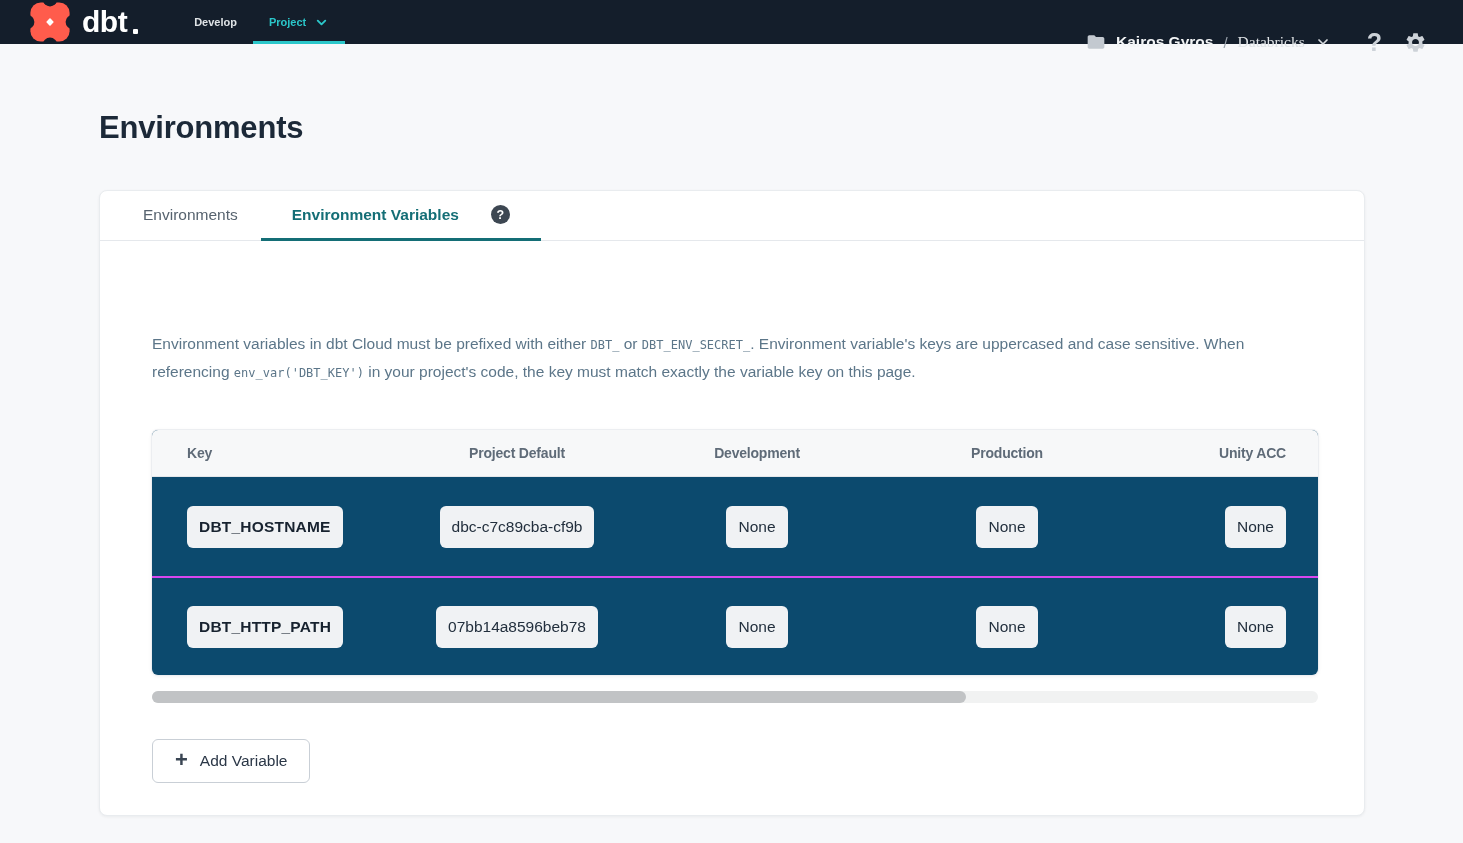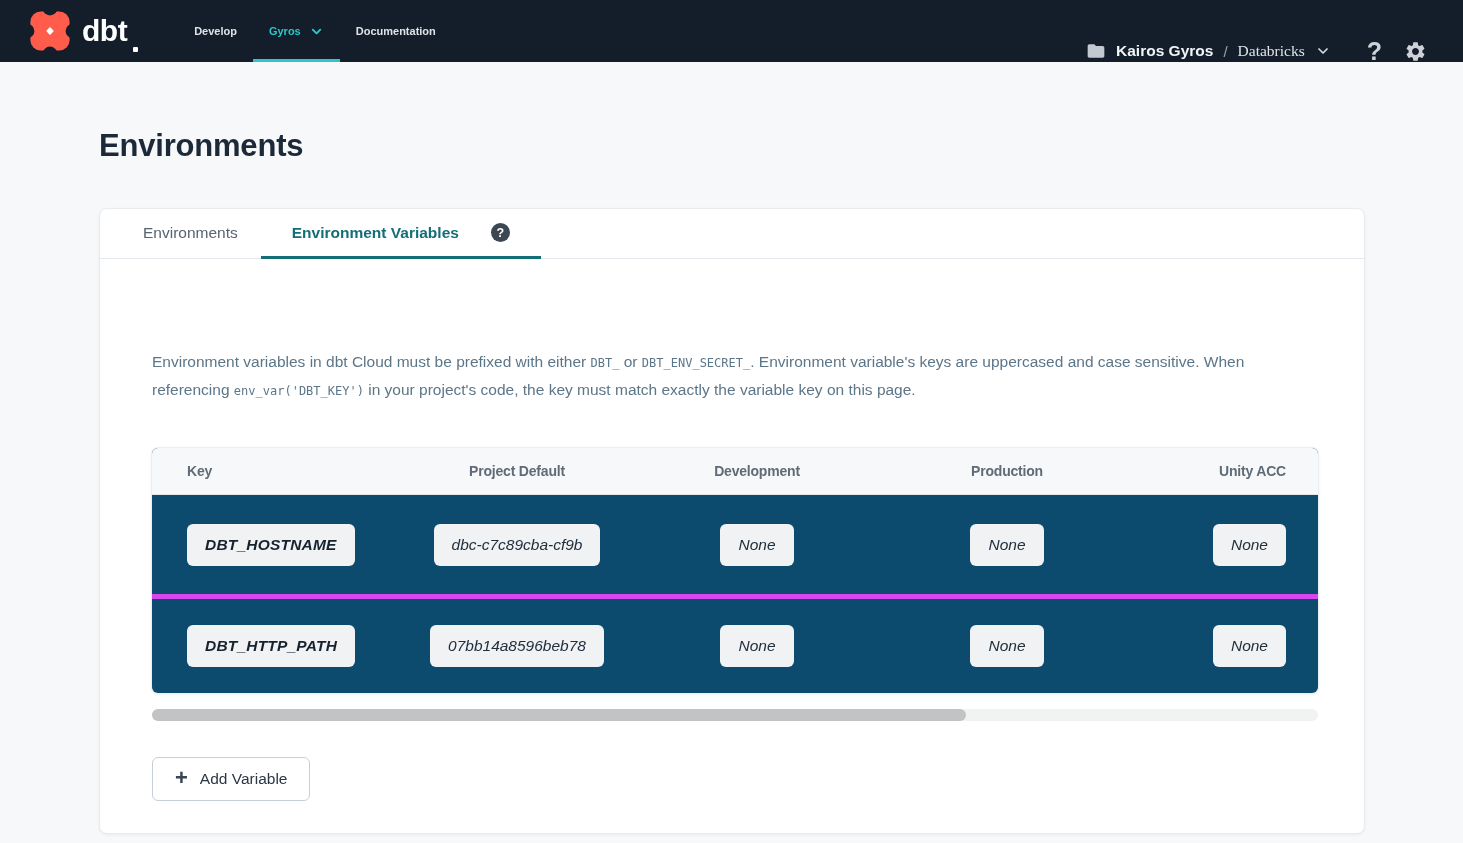--- a/index.html
+++ b/index.html
@@ -5,21 +5,21 @@
   * { margin:0; padding:0; box-sizing:border-box; }
   html,body { width:1463px; height:843px; overflow:hidden; }
   body {
     font-family:"Liberation Sans", sans-serif;
     background:var(--page-bg,#f7f8fa);
     color:var(--title-color,#1c2938);
   }
 
   
   .navbar {
-    height:62px; background:var(--navbar-bg,#141e2b);
+    height:44px; background:var(--navbar-bg,#141e2b);
     display:flex; align-items:stretch; padding:0 36px 0 28px;
   }
   .brand { display:flex; align-items:center; gap:10px; cursor:pointer; }
   .brand-text { color:#fff; font-size:30px; font-weight:700; letter-spacing:-0.5px; line-height:1; }
   .brand-dot { width:5px; height:5px; background:#fff; border-radius:1px; align-self:flex-end; margin:0 0 10px -4px; }
   .nav-links { display:flex; align-items:stretch; margin-left:40px; }
   .nav-link {
     display:flex; align-items:center; gap:8px; padding:0 16px;
     color:#dfe3e6; font-size:11px; font-weight:600; cursor:pointer;
     border-bottom:3px solid transparent; border-top:3px solid transparent;
@@ -64,29 +64,29 @@
   }
   .thead {
     display:grid; grid-template-columns:250px 230px 250px 250px 186px;
     align-items:center; height:47px; background:#f7f8f9; border-bottom:1px solid #e4e7ea;
   }
   .hcell { font-size:14px; font-weight:600; color:var(--header-text,#5f6b78); letter-spacing:-0.2px; font-stretch:semi-condensed; }
   .row {
     display:grid; grid-template-columns:250px 230px 250px 250px 186px;
     align-items:center; height:99px;
   }
-  .row + .row { border-top:5px solid #d946ef; }
+  .row + .row { border-top:2px solid #d946ef; }
   .al-start { justify-self:start; margin-left:35px; }
   .hcell.al-start { margin-left:0; padding-left:35px; }
   .al-center { justify-self:center; }
   .al-end { justify-self:end; margin-right:32px; }
   .hcell.al-end { margin-right:0; padding-right:32px; }
   .chip {
-    background:var(--chip-bg,#f0f2f4); border-radius:6px; padding:12px 18px;
-    font-size:15.5px; color:var(--chip-text,#222f3d); white-space:nowrap; cursor:pointer;font-style:italic;
+    background:var(--chip-bg,#f0f2f4); border-radius:6px; padding:12px 12px;
+    font-size:15.5px; color:var(--chip-text,#222f3d); white-space:nowrap; cursor:pointer;
   }
   .chip.key { font-weight:700; color:#17222f; letter-spacing:.2px; }
 
   
   .hscroll {
     margin-top:16px; width:1166px; height:12px; background:#f1f2f2;
     border-radius:7px; position:relative; cursor:pointer;
   }
   .hscroll .thumb { position:absolute; left:0; top:0; height:12px; background:#c1c3c5; border-radius:7px; }
 
@@ -113,26 +113,25 @@
       <circle cx="107" cy="50" r="18" fill="#141e2b"></circle>
       <rect x="43" y="43" width="14" height="14" rx="2" transform="rotate(45 50 50)" fill="#ffffff"></rect>
     </svg>
     <span class="brand-text">dbt</span>
     <span class="brand-dot"></span>
   </div>
 
   <div class="nav-links">
     <a class="nav-link">Develop</a>
     <a class="nav-link active">
-      <span>Gyros</span>
+      <span>Project</span>
       <svg width="15" height="15" viewBox="0 0 24 24" fill="none" stroke="#2bc7ca" stroke-width="3" stroke-linecap="round" stroke-linejoin="round">
           <path d="M6 9l6 6 6-6"></path>
         </svg>
     </a>
-    <a class="nav-link">Documentation</a>
   </div>
 
   <div class="nav-right">
     <div class="project-switcher">
       <svg width="20" height="20" viewBox="0 0 24 24" fill="#c3c9d0">
           <path d="M10 4H4c-1.1 0-2 .9-2 2v12c0 1.1.9 2 2 2h16c1.1 0 2-.9 2-2V8c0-1.1-.9-2-2-2h-8l-2-2z"></path>
         </svg>
       <span class="ps-account">Kairos Gyros</span>
       <span class="ps-sep">/</span>
       <span class="ps-project">Databricks</span>

